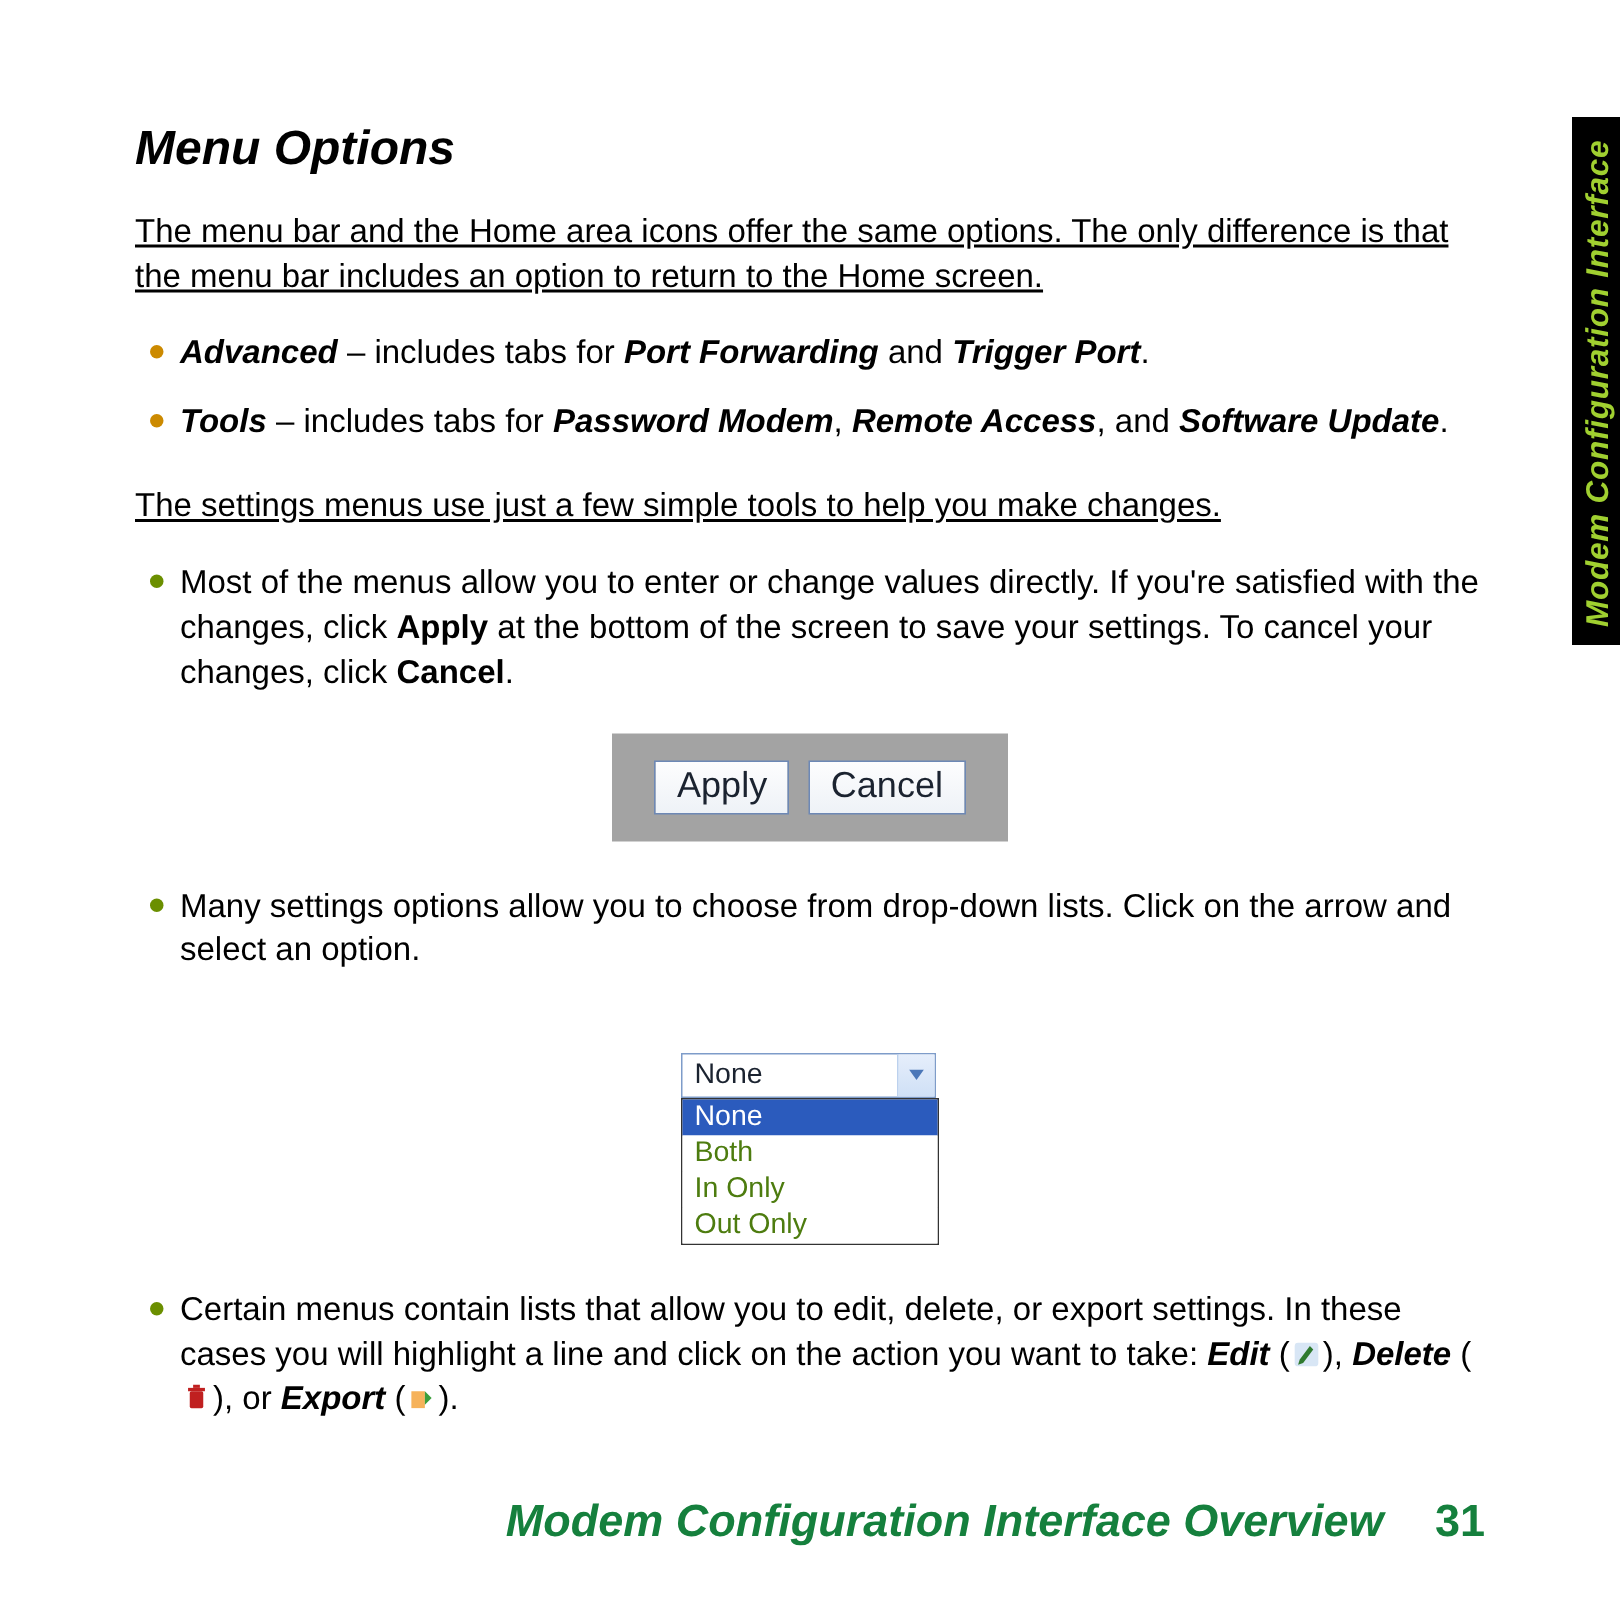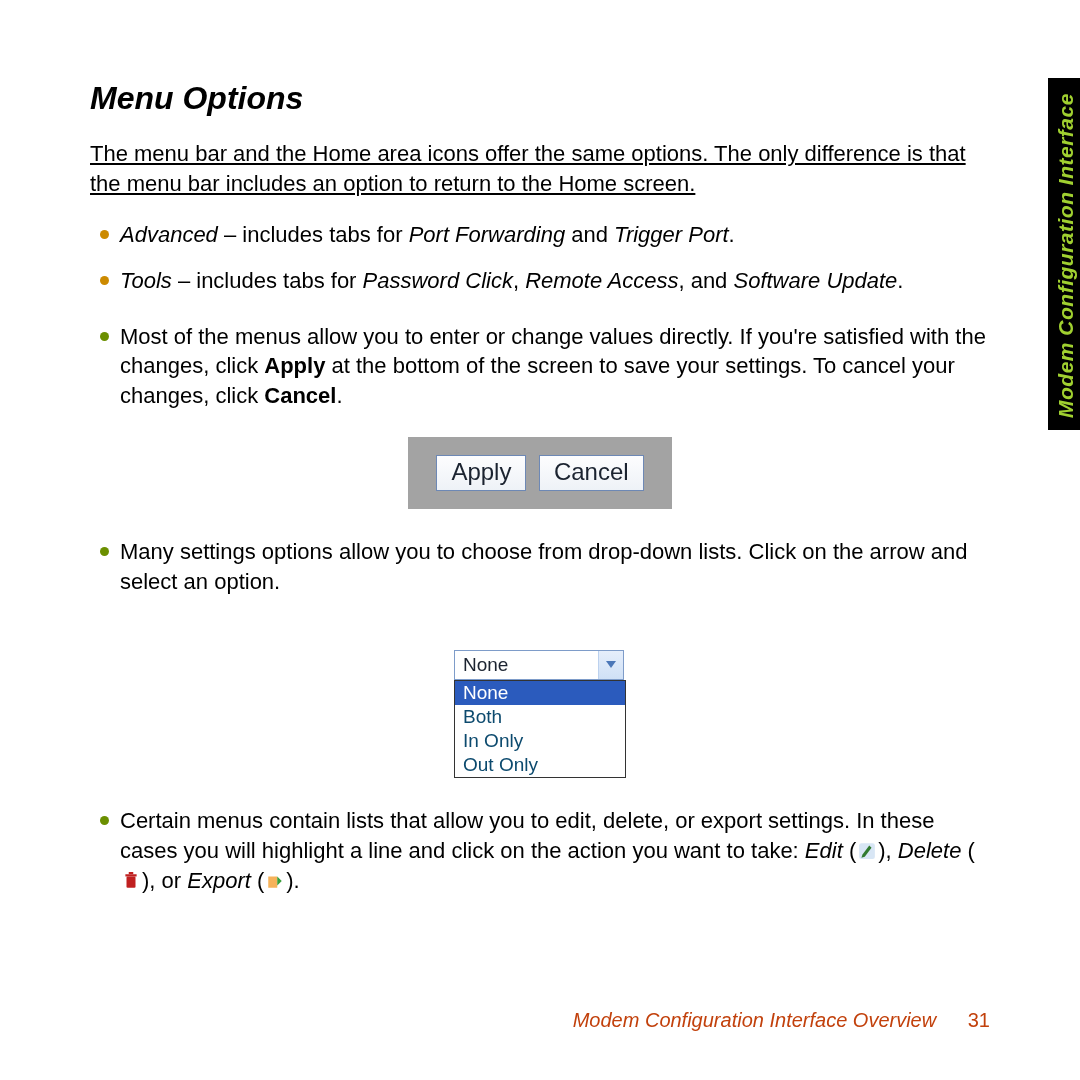--- a/index.html
+++ b/index.html
@@ -87,21 +87,21 @@
     position: absolute;
     left: 10px;
     top: 10px;
     width: 9px;
     height: 9px;
     border-radius: 50%;
     background: #6b8f00;
   }
   .bold-it {
     font-family: "Trebuchet MS", Arial, sans-serif;
-    font-weight: normal;
+    font-weight: bold;
     font-style: italic;
   }
   .bold {
     font-family: "Trebuchet MS", Arial, sans-serif;
     font-weight: bold;
   }
   .figure {
     text-align: center;
     margin: 12px 0 28px 0;
   }
@@ -148,42 +148,43 @@
     justify-content: center;
   }
   .dropdown-sel .arrow svg { width: 10px; height: 8px; }
   .dropdown-list {
     border: 1px solid #333;
     width: 170px;
   }
   .dropdown-list .opt {
     font-size: 19px;
     padding: 1px 8px 1px 8px;
-    color: #0c4a6e;
+    color: #4d7c0f;
     background: #fff;
   }
   .dropdown-list .opt.selected {
     background: #2b5bbd;
     color: #fff;
   }
   .inline-icon {
     display: inline-block;
     width: 18px;
     height: 18px;
     vertical-align: -2px;
     margin: 0 2px;
   }
   .footer {
     position: absolute;
     bottom: 48px;
     right: 90px;
     font-family: "Trebuchet MS", Arial, sans-serif;
     font-style: italic;
-    font-size: 20px;
-    color: #c2410c;
+    font-size: 30px;
+    color: #15803d;
+    font-weight: bold;
   }
   .footer .pn {
     font-style: normal;
     font-family: "Century Gothic", Arial, sans-serif;
     margin-left: 26px;
   }
 </style>
 </head>
 <body>
 
@@ -192,25 +193,26 @@
   <h2>Menu Options</h2>
 
   <p>The menu bar and the Home area icons offer the same options. The only difference is that the menu bar includes an option to return to the Home screen.</p>
 
 
   <ul>
     <li class="bullet-gold">
       <span class="bold-it">Advanced</span><span> – includes tabs for </span><span class="bold-it">Port Forwarding</span><span> and </span><span class="bold-it">Trigger Port</span><span>.</span>
     </li>
     <li class="bullet-gold">
-      <span class="bold-it">Tools</span><span> – includes tabs for </span><span class="bold-it">Password Click</span><span>, </span><span class="bold-it">Remote Access</span><span>, and </span><span class="bold-it">Software Update</span><span>.</span>
-    </li>
-  </ul>
-
-
+      <span class="bold-it">Tools</span><span> – includes tabs for </span><span class="bold-it">Password Modem</span><span>, </span><span class="bold-it">Remote Access</span><span>, and </span><span class="bold-it">Software Update</span><span>.</span>
+    </li>
+  </ul>
+
+
+  <p>The settings menus use just a few simple tools to help you make changes.</p>
 
   <ul>
     <li class="bullet-green">
       <span>Most of the menus allow you to enter or change values directly. If you're satisfied with the changes, click </span><span class="bold">Apply</span><span> at the bottom of the screen to save your settings. To cancel your changes, click </span><span class="bold">Cancel</span><span>.</span>
     </li>
   </ul>
 
   <div class="figure">
     <div class="fig-box">
       <span class="win-btn">Apply</span>

